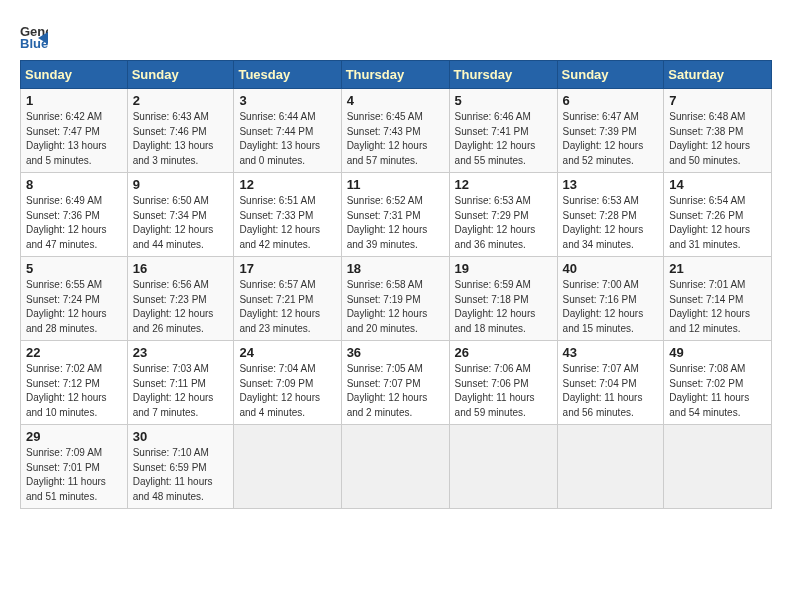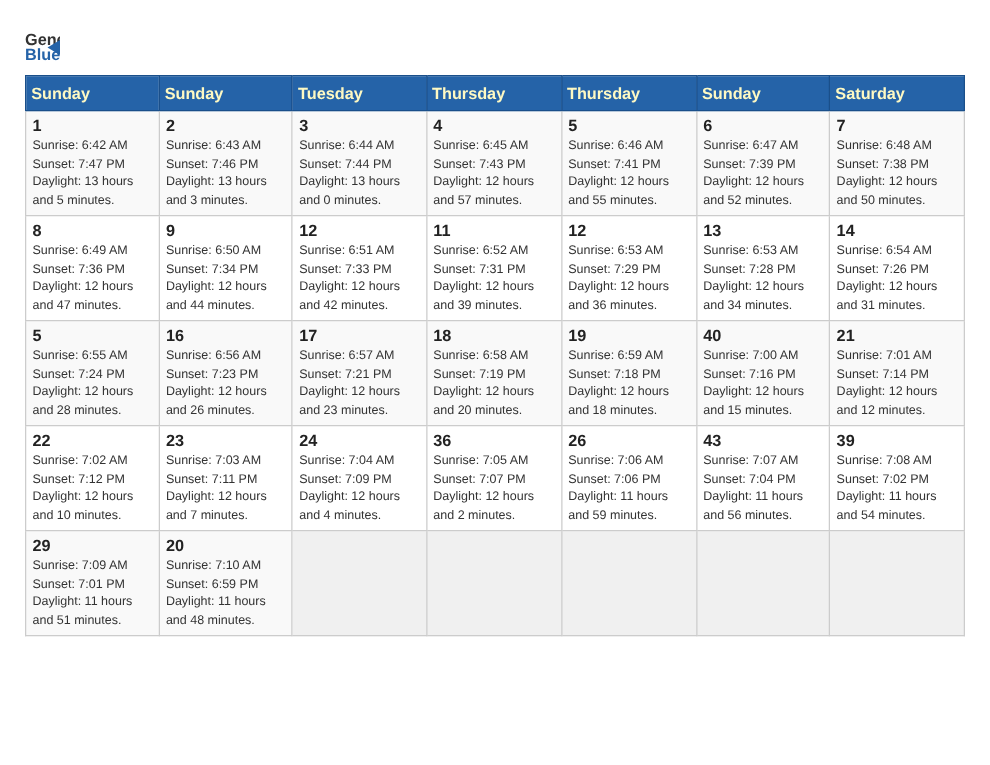--- a/index.html
+++ b/index.html
@@ -241,31 +241,31 @@
           </td>
           <td>
             <span class="day-num">26</span>
             <div class="day-info">Sunrise: 7:06 AM<br>Sunset: 7:06 PM<br>Daylight: 11 hours and 59 minutes.</div>
           </td>
           <td>
             <span class="day-num">43</span>
             <div class="day-info">Sunrise: 7:07 AM<br>Sunset: 7:04 PM<br>Daylight: 11 hours and 56 minutes.</div>
           </td>
           <td>
-            <span class="day-num">39</span>
+            <span class="day-num">49</span>
             <div class="day-info">Sunrise: 7:08 AM<br>Sunset: 7:02 PM<br>Daylight: 11 hours and 54 minutes.</div>
           </td>
         </tr>
         <tr>
           <td>
             <span class="day-num">29</span>
             <div class="day-info">Sunrise: 7:09 AM<br>Sunset: 7:01 PM<br>Daylight: 11 hours and 51 minutes.</div>
           </td>
           <td>
-            <span class="day-num">20</span>
+            <span class="day-num">30</span>
             <div class="day-info">Sunrise: 7:10 AM<br>Sunset: 6:59 PM<br>Daylight: 11 hours and 48 minutes.</div>
           </td>
           <td class="empty-cell"></td>
           <td class="empty-cell"></td>
           <td class="empty-cell"></td>
           <td class="empty-cell"></td>
           <td class="empty-cell"></td>
         </tr>
       </tbody>
   </table>

